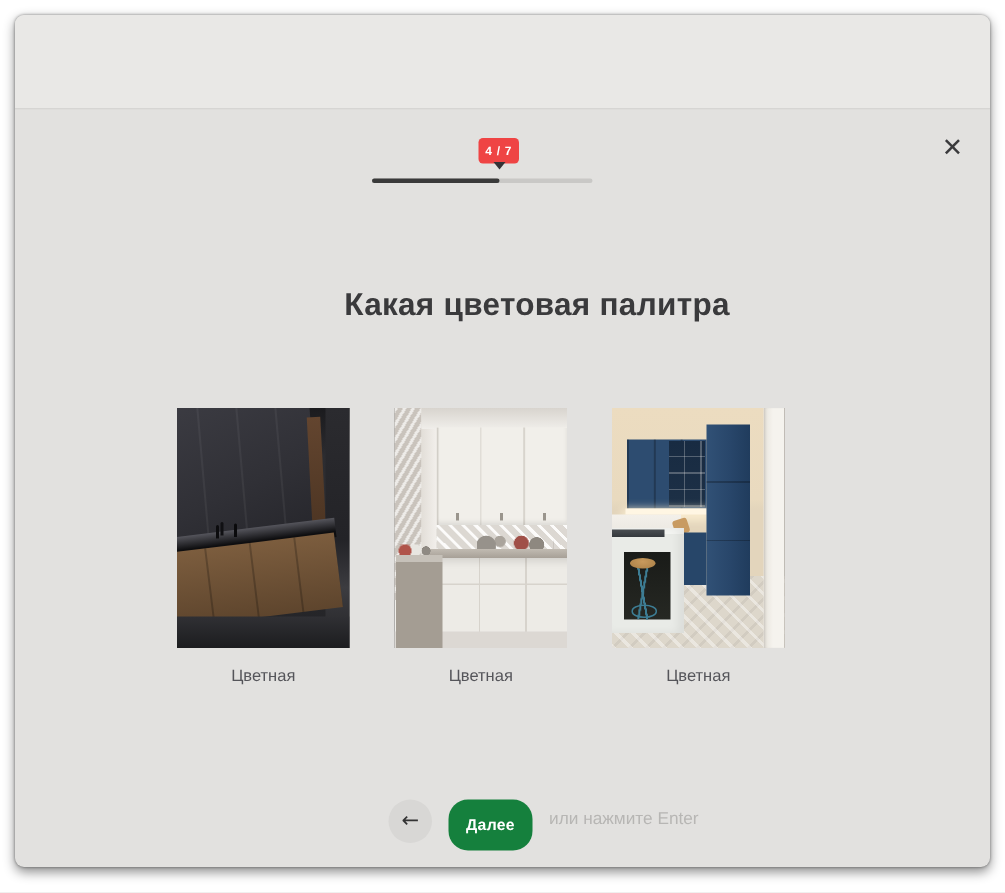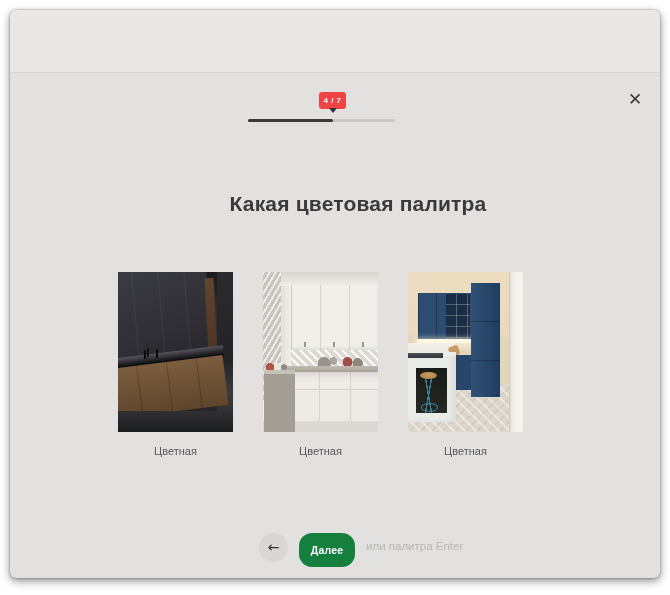--- a/index.html
+++ b/index.html
@@ -246,16 +246,16 @@
         <i class="ly c1-stoolseat"></i>
         <i class="ly c1-door"></i>
       </div>
     </div>
     <div class="label label-3">Цветная</div>
 
     <button class="back">
       <span>←</span>
     </button>
     <button class="next">Далее</button>
-    <div class="hint">или палитра Enter</div>
+    <div class="hint">или нажмите Enter</div>
 
   </div>
 </div>
 
 </body></html>

